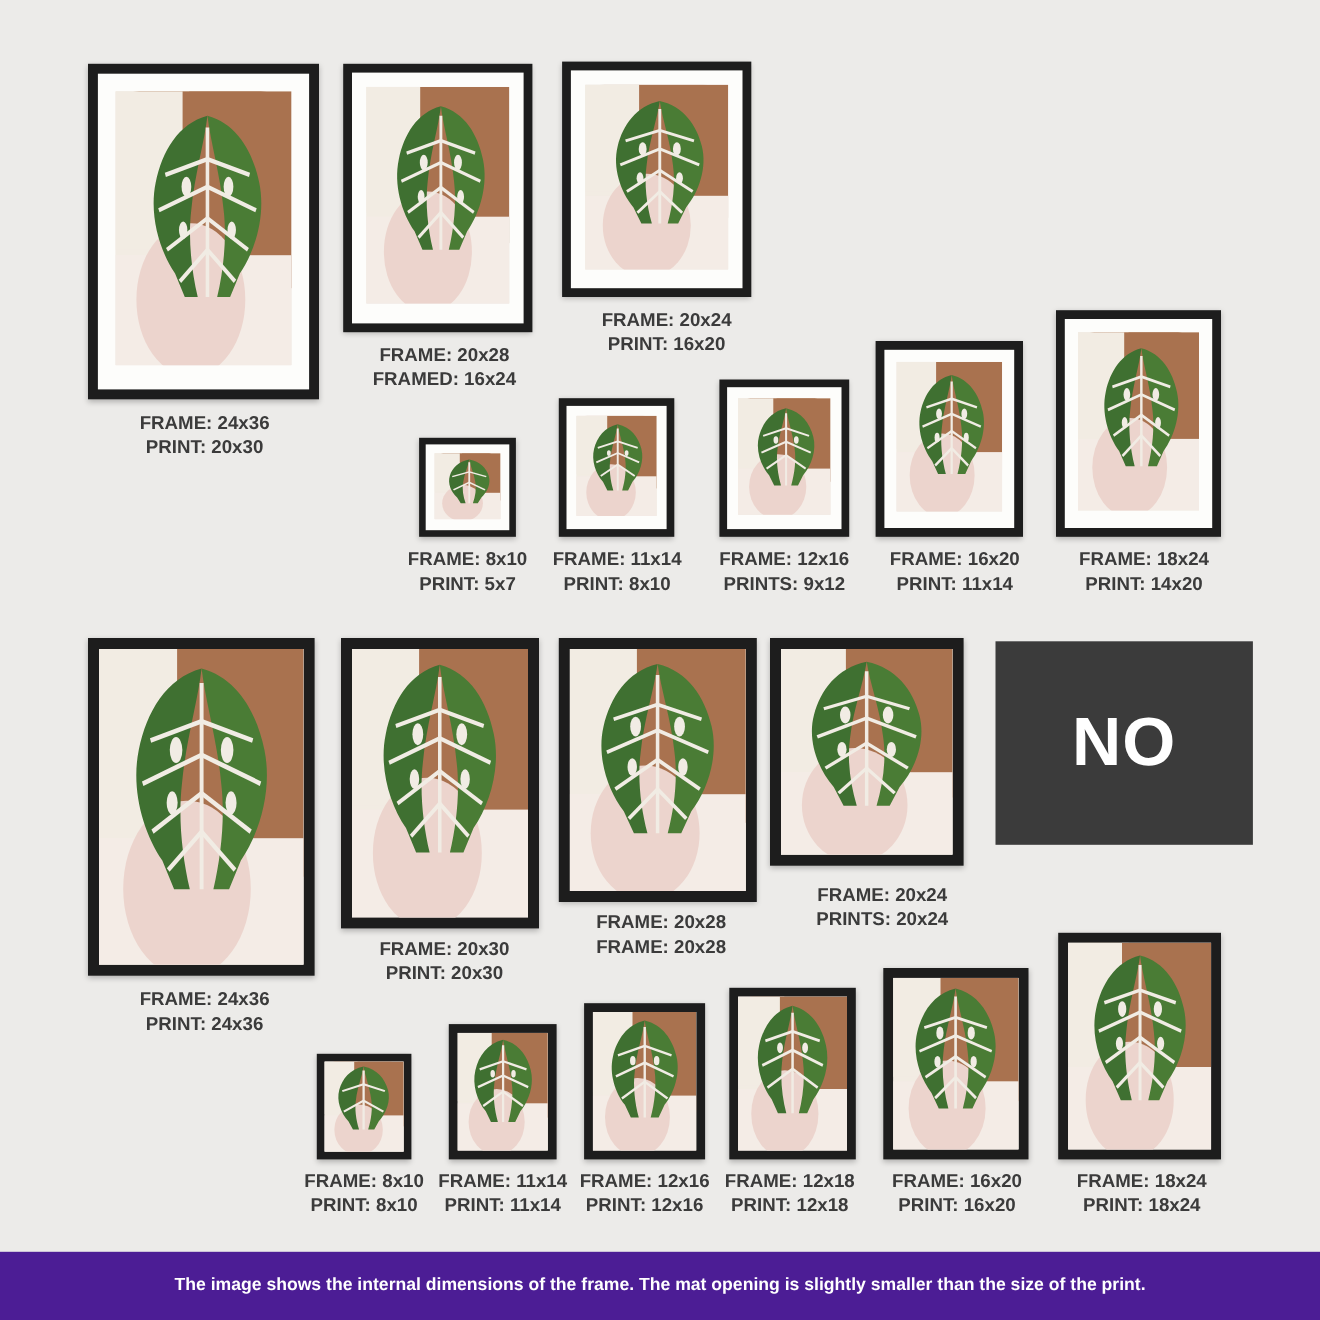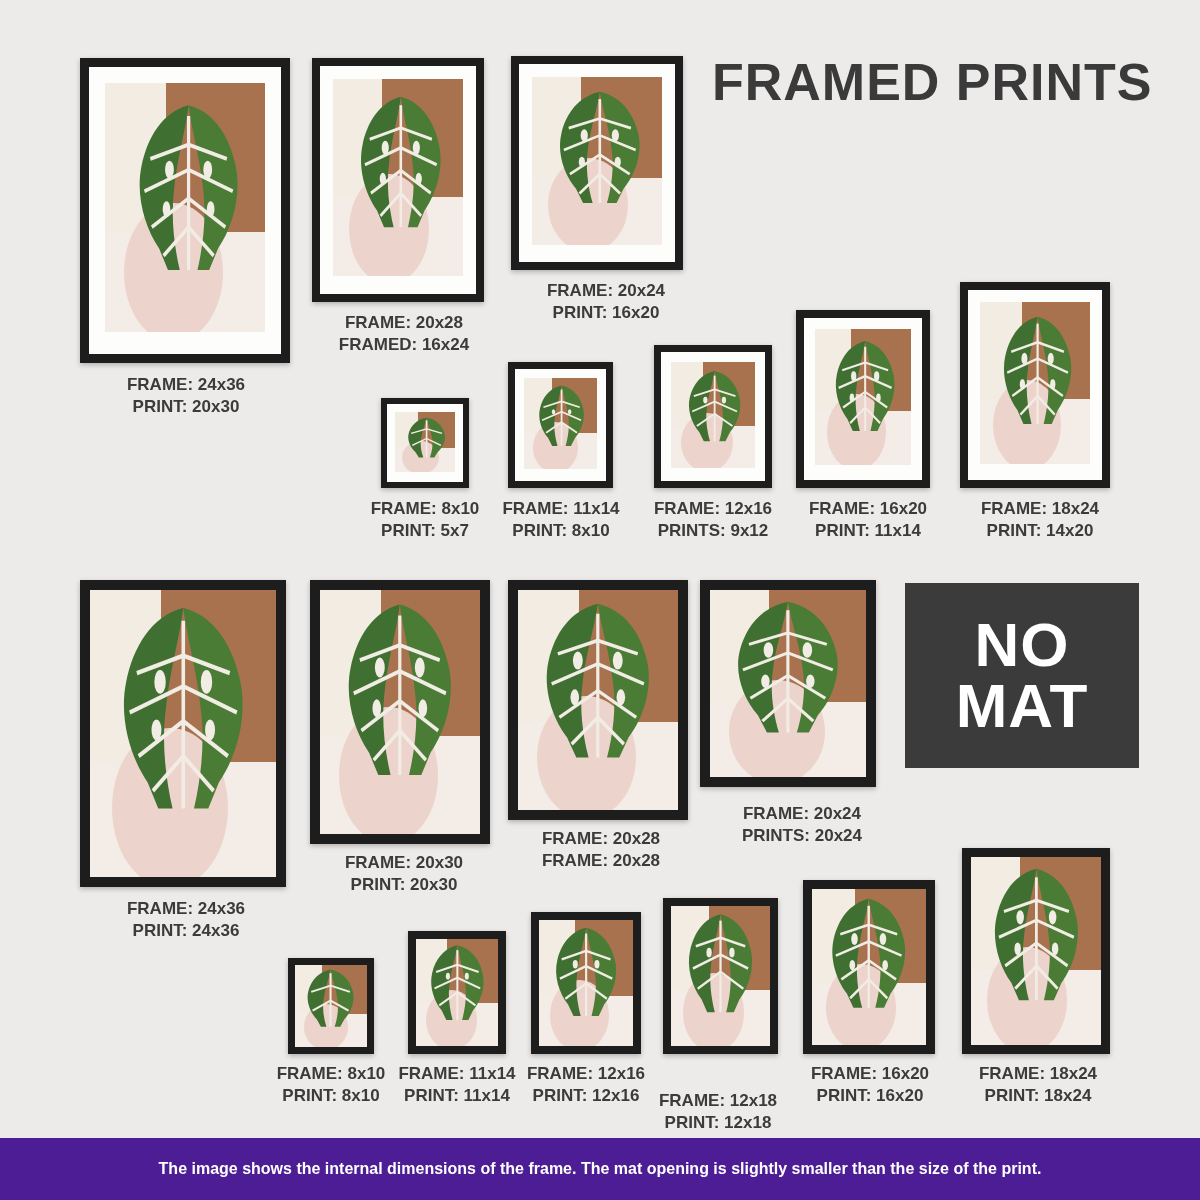--- a/index.html
+++ b/index.html
@@ -120,25 +120,23 @@
     font-size:16px; font-weight:bold;
     text-align:center;
     padding:0 20px;
   }
 </style>
 </head>
 <body>
 
 <div id="stage">
 
-  <div class="hdr-framed">FRAMED PRINTS</div>
 
   <div class="hdr-nomat">
     <span>NO</span>
-    <span>MAT</span>
   </div>
 
   <div class="item" style="left:80px; top:58px; width:210px; height:305px;">
     <div class="frame">
       <div class="mat" style="left:9px; top:9px; right:9px; bottom:9px;">
         <div class="art" style="left:16px; top:16px; right:16px; bottom:22px;">
           <div class="bg-brown"></div>
             <div class="cream"></div>
             <div class="brown-block"></div>
           <div class="white-bottom"></div>
@@ -754,21 +752,21 @@
             </g>
             <g fill="#f1ece4">
                 <ellipse cx="38" cy="40" rx="2.8" ry="4.6"></ellipse>
                 <ellipse cx="62" cy="40" rx="2.8" ry="4.6"></ellipse>
               </g>
           </svg>
         </div>
       </div>
     </div>
   </div>
-  <div class="caption" style="left:718px; top:1090px;">
+  <div class="caption" style="left:718px; top:1063px;">
     <span>FRAME: 12x18</span>
     <span>PRINT: 12x18</span>
   </div>
 
   <div class="item" style="left:803px; top:880px; width:132px; height:174px;">
     <div class="frame">
       <div class="art" style="left:9px; top:9px; right:9px; bottom:9px;">
         <div class="bg-brown"></div>
           <div class="cream"></div>
           <div class="brown-block"></div>

